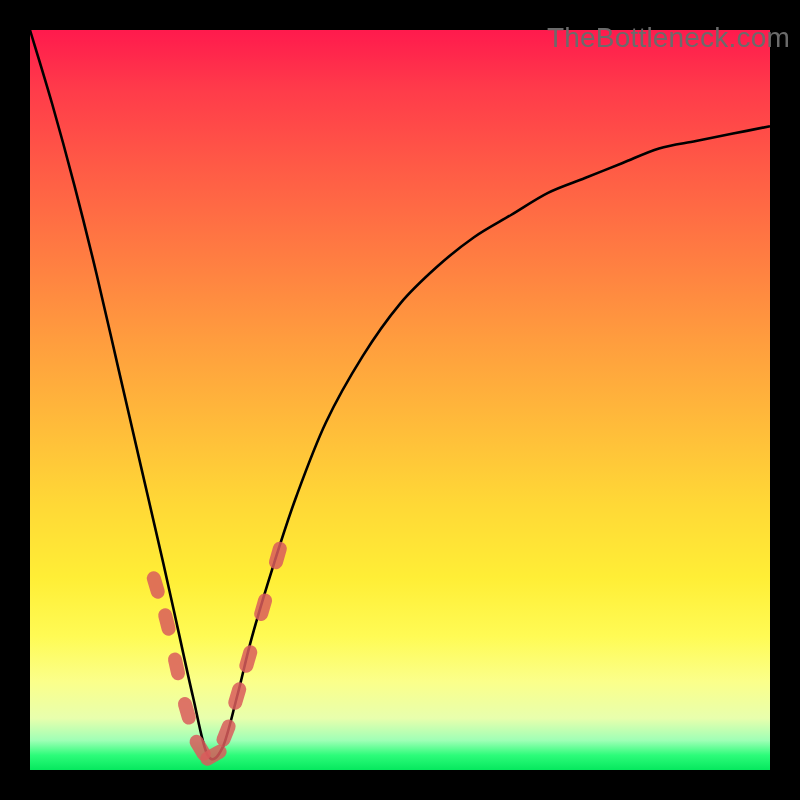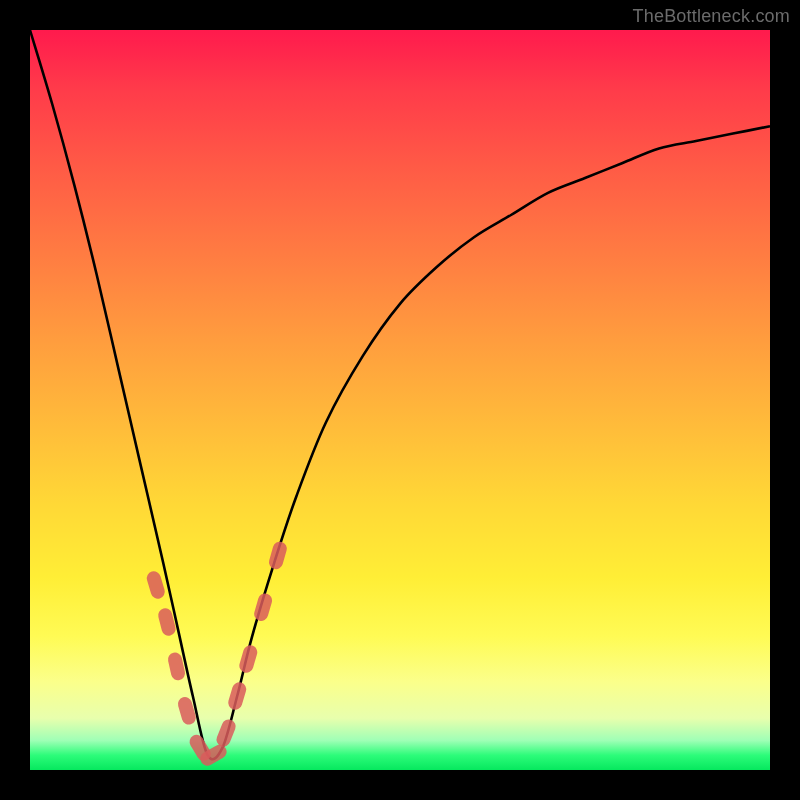--- a/index.html
+++ b/index.html
@@ -37,24 +37,24 @@
       #fffb55 82%,
       #fbff8a 88%,
       #e8ffad 93%,
       #9fffb6 96%,
       #2dfc7a 98%,
       #06e85e 100%
     );
   }
   .watermark {
     position: absolute;
-    top: 6px;
+    top: 22px;
     right: 10px;
     font-family: Arial, Helvetica, sans-serif;
-    font-size: 18px;
+    font-size: 28px;
     color: #6b6b6b;
     letter-spacing: 0.2px;
     user-select: none;
   }
   svg.curve {
     position: absolute;
     left: 0;
     top: 0;
     width: 740px;
     height: 740px;

